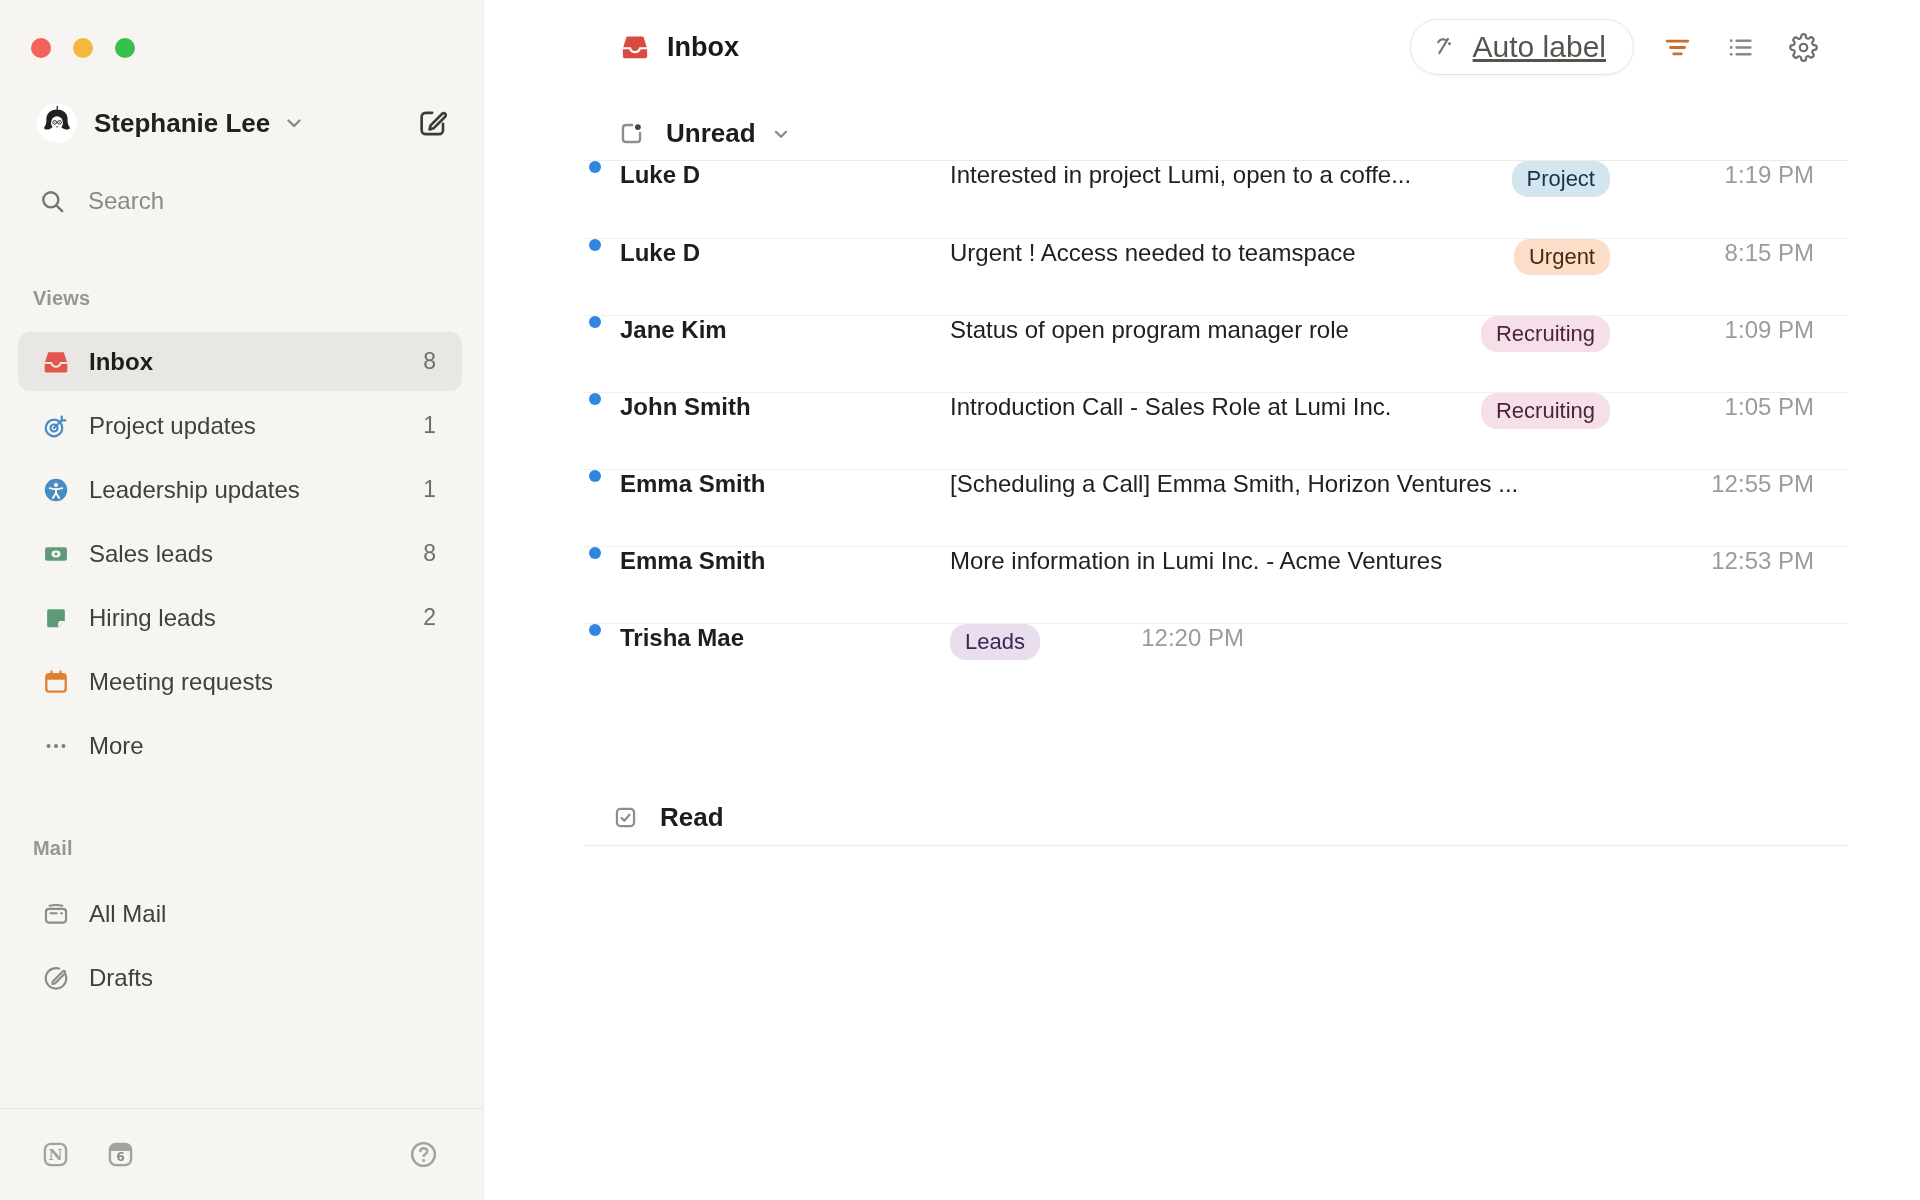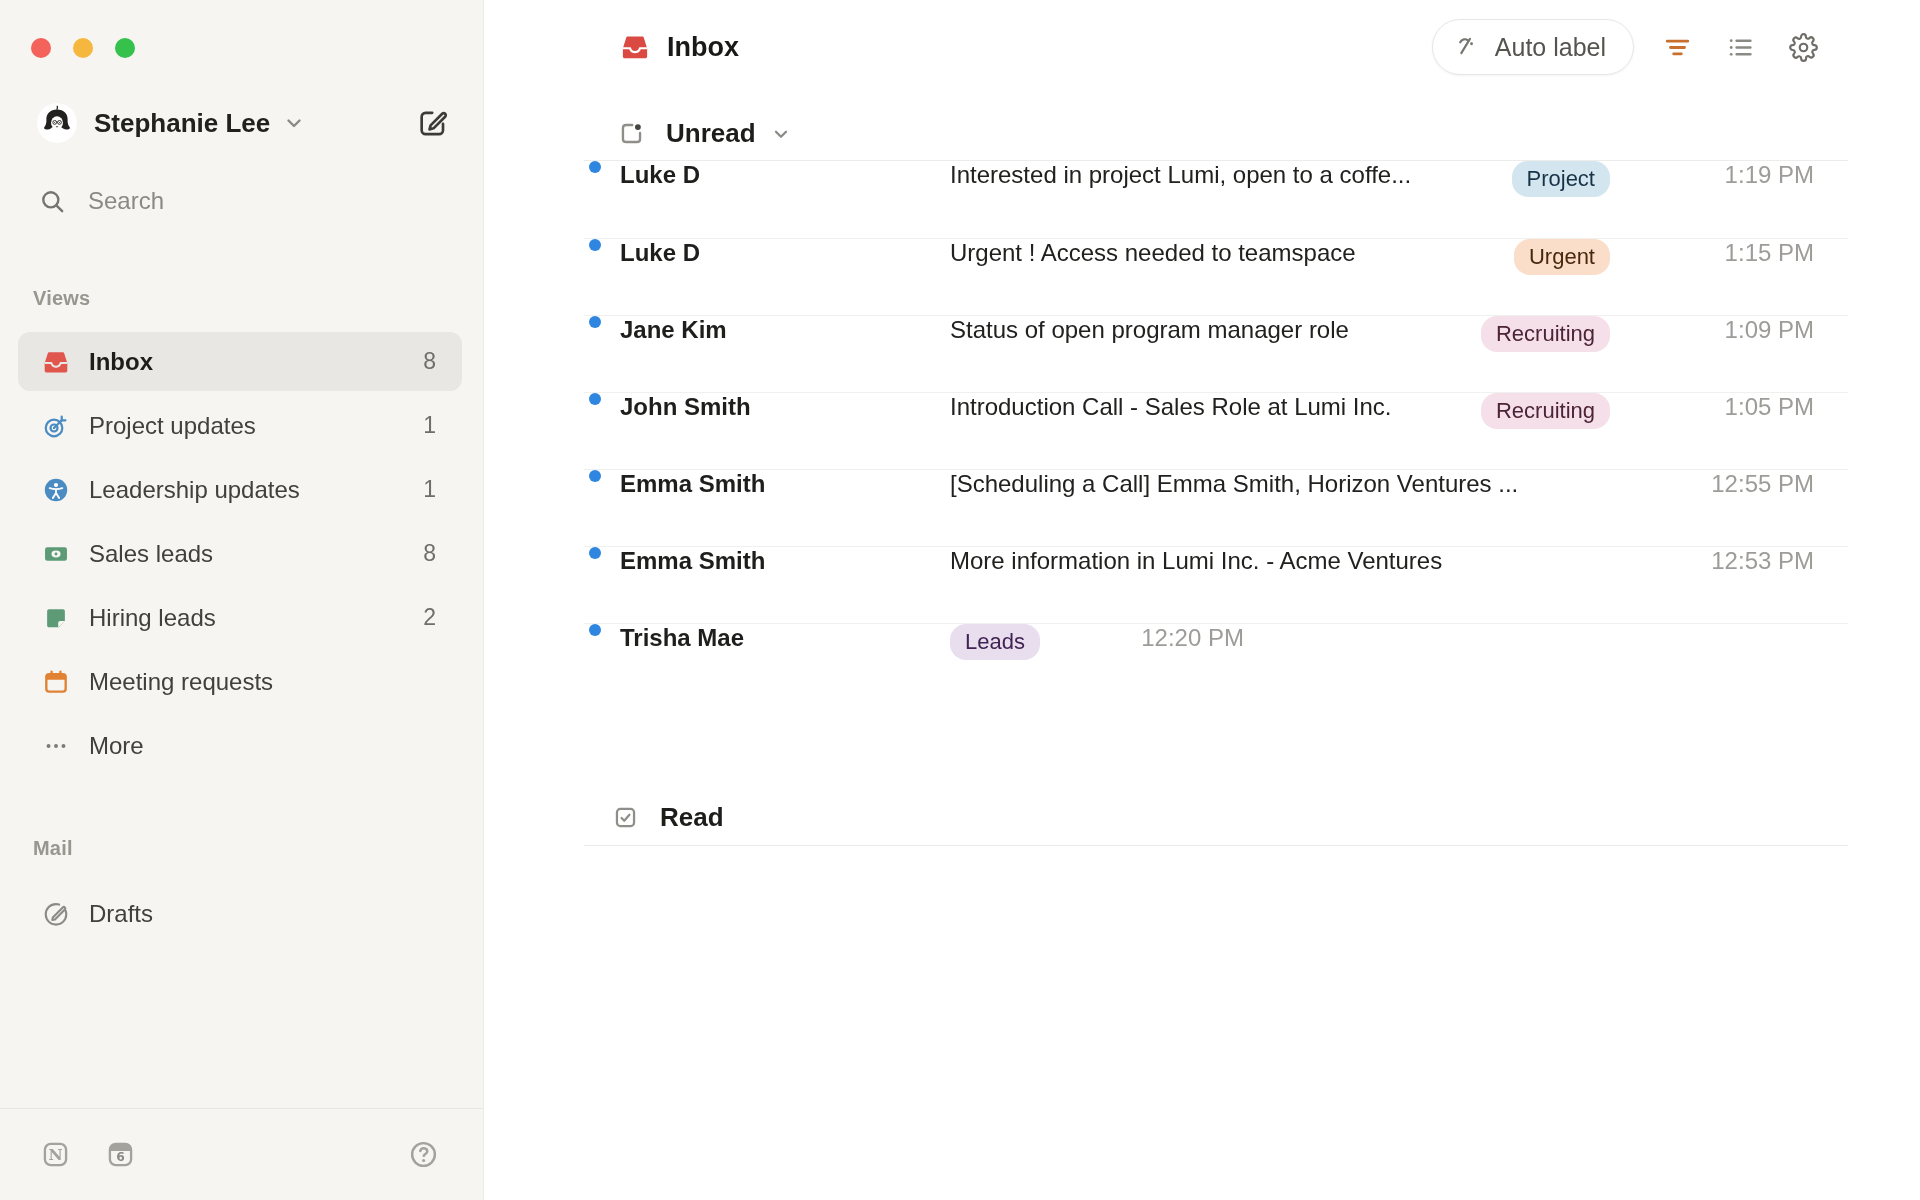--- a/index.html
+++ b/index.html
@@ -65,21 +65,21 @@
   }
   .main-title-icon { width:30px; height:30px; }
   .main-title { margin-left:17px; font-size:27px; font-weight:700; color:#191917; }
   .header-right { margin-left:auto; display:flex; align-items:center; gap:23px; }
   .auto-label-btn {
     height:56px; border-radius:28px; border:1px solid #e7e6e2; background:#fff;
     display:flex; align-items:center; padding:0 27px 0 22px; gap:13px;
     box-shadow:0 1px 3px rgba(0,0,0,.05); cursor:pointer;
   }
   .auto-label-btn svg { width:27px; height:27px; }
-  .auto-label-text { font-size:25px; color:#55544f; }
+  .auto-label-text { font-size:30px; color:#55544f;text-decoration:underline; }
   .icon-btn { width:40px; height:40px; display:flex; align-items:center; justify-content:center; cursor:pointer; }
   .icon-btn svg { width:29px; height:29px; }
 
   .list-area { margin:0 72px 0 100px; }
   .section-header {
     display:flex; align-items:center; height:54px; margin-top:32px;
     padding-left:34px; border-bottom:1px solid #ececea;
   }
   .section-header.read { height:57px; margin-top:89px; padding-left:28px; }
   .section-header .sec-icon { width:27px; height:27px; }
@@ -233,20 +233,31 @@
           <span class="nav-label">More</span>
           <span class="nav-count"></span>
         </div>
       </div>
 
     <div class="section-label mail">Mail</div>
     <div class="nav-list mail-list" id="mail-list">
         <div class="nav-item">
           <span class="nav-icon">
             <svg viewBox="0 0 24 24" fill="none" stroke="#8b8a85" stroke-width="1.8" stroke-linecap="round">
+      <rect x="3.4" y="7.6" width="17.2" height="11.8" rx="2.6"></rect>
+      <path d="M7.3 11.4h5.2"></path>
+              <circle cx="16.7" cy="11.4" r="1.05" fill="#8b8a85" stroke="none"></circle>
+      <path d="M6.6 4.9c3.6-.8 7.2-.8 10.8 0"></path>
+            </svg>
+          </span>
+          <span class="nav-label">All Mail</span>
+        </div>
+        <div class="nav-item">
+          <span class="nav-icon">
+            <svg viewBox="0 0 24 24" fill="none" stroke="#8b8a85" stroke-width="1.8" stroke-linecap="round">
       <path d="M20.3 9.3c.3 1 .5 2 .5 3 0 4.9-3.9 8.8-8.8 8.8S3.2 17.2 3.2 12.3 7.1 3.5 12 3.5c.9 0 1.8.1 2.7.4"></path>
       <path d="M9.3 14.9l-.5 2.3 2.3-.5 8.5-8.5c.5-.5.5-1.3 0-1.8-.5-.5-1.3-.5-1.8 0z" stroke-linejoin="round"></path>
             </svg>
           </span>
           <span class="nav-label">Drafts</span>
         </div>
       </div>
 
     <div class="sidebar-footer">
       <span class="footer-icon">
@@ -335,21 +346,21 @@
             <span class="sender">Luke D</span>
             <span class="subject">Interested in project Lumi, open to a coffe...</span>
             <span class="tag" style="background:#d3e5ef;color:#183347">Project</span>
             <span class="time">1:19 PM</span>
           </div>
           <div class="email-row">
             <span class="unread-dot" style="background:#2f86e0"></span>
             <span class="sender">Luke D</span>
             <span class="subject">Urgent ! Access needed to teamspace</span>
             <span class="tag" style="background:#fadec9;color:#49290e">Urgent</span>
-            <span class="time">1:15 PM</span>
+            <span class="time">8:15 PM</span>
           </div>
           <div class="email-row">
             <span class="unread-dot" style="background:#2f86e0"></span>
             <span class="sender">Jane Kim</span>
             <span class="subject">Status of open program manager role</span>
             <span class="tag" style="background:#f5e0e9;color:#4c2337">Recruiting</span>
             <span class="time">1:09 PM</span>
           </div>
           <div class="email-row">
             <span class="unread-dot" style="background:#2f86e0"></span>

